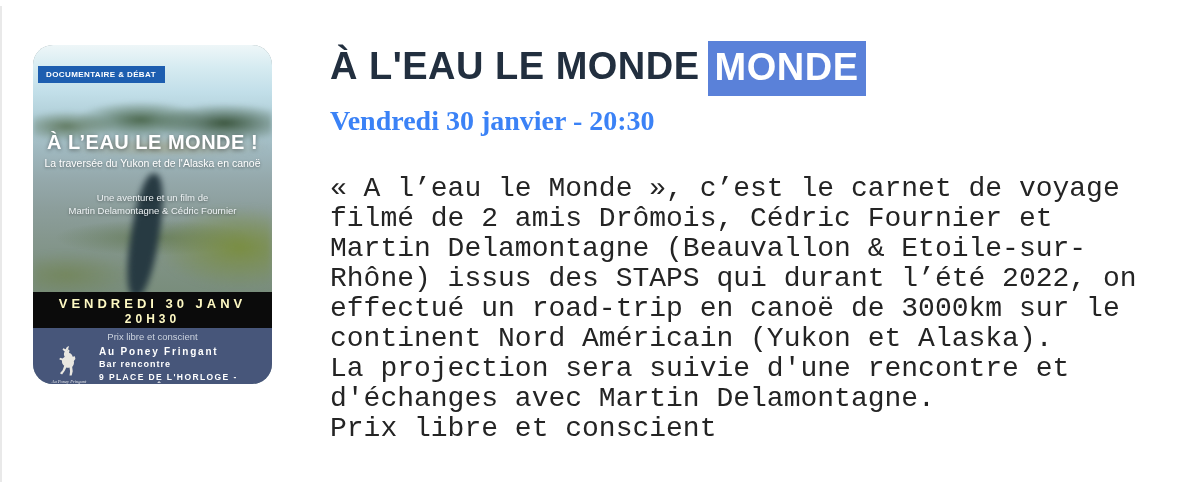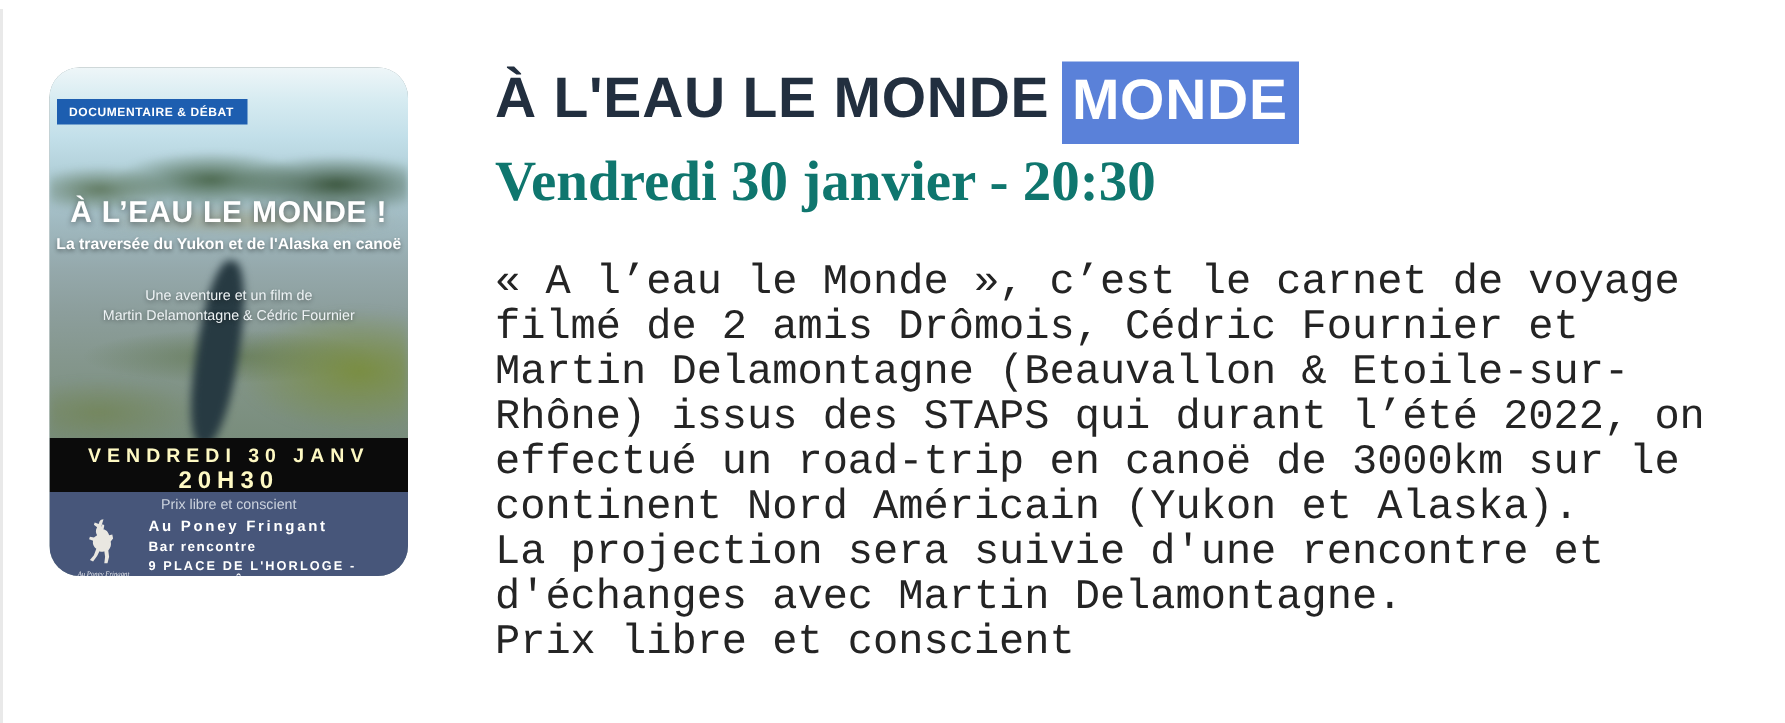--- a/index.html
+++ b/index.html
@@ -44,33 +44,33 @@
   .ribbon {
     position:absolute; left:5px; top:21px; background:#1d5eb0; color:#ffffff;
     font-size:8px; font-weight:bold; letter-spacing:.4px; padding:4px 9px 4px 8px;
   }
   .poster-heading { position:absolute; left:0; right:0; top:86px; text-align:center; color:#ffffff; }
   .poster-title {
     font-size:20px; font-weight:800; letter-spacing:.5px;
     text-shadow:0 1px 4px rgba(0,0,0,.45);
   }
   .poster-subtitle {
-    margin-top:3px; font-size:10.5px; font-weight:bold;
+    margin-top:3px; font-size:10.5px; font-weight:normal;
     text-shadow:0 1px 3px rgba(0,0,0,.45);
   }
   .poster-credits {
     position:absolute; left:0; right:0; top:146px; text-align:center;
     color:#eef3f5; font-size:9.5px; line-height:13px; text-shadow:0 1px 3px rgba(0,0,0,.4);
   }
   .date-band {
     position:absolute; left:0; right:0; top:247px; height:36px; background:#0b0b0b;
     color:#fef9c3; text-align:center; padding-top:4px;
   }
   .date-line1 { font-size:13px; font-weight:800; letter-spacing:4px; }
-  .date-line2 { font-size:16px; font-weight:800; letter-spacing:4px; margin-top:1px; }
+  .date-line2 { font-size:12px; font-weight:800; letter-spacing:4px; margin-top:1px; }
   .venue-band {
     position:absolute; left:0; right:0; top:283px; height:56px; background:#47567a;
     color:#ffffff;
   }
   .price-note { text-align:center; font-size:9.5px; color:#ccd3de; padding-top:3px; }
   .venue-row { position:absolute; left:12px; right:4px; top:16px; display:flex; }
   .logo-wrap { width:48px; text-align:center; flex:none; }
   .logo-caption { font-size:4.5px; color:#e7e9ee; font-family:"Liberation Serif", serif; font-style:italic; margin-top:-1px; }
   .venue-text { margin-left:6px; padding-top:2px; }
   .venue-name { font-size:10px; font-weight:800; letter-spacing:1.8px; }
@@ -82,21 +82,21 @@
   .event-title {
     font-size:38px; line-height:50px; font-weight:800; letter-spacing:.5px;
     color:#222f3f; white-space:nowrap;
   }
   .docu-badge {
     display:inline-block; background:#5a81d9; color:#ffffff; font-weight:800;
     padding:1px 7px 4px 7px; margin-left:8px; position:relative; top:1px;
   }
   .event-datetime {
     margin-top:7px; font-family:"Liberation Serif", serif; font-weight:bold;
-    font-size:38px; line-height:38px; color:#0f766e;
+    font-size:28px; line-height:38px; color:#3b82f6;
   }
   .event-description {
     margin-top:34px; font-family:"Liberation Mono","DejaVu Sans Mono", monospace;
     font-size:28px; line-height:30px; color:#242424; white-space:pre;
   }
 </style>
 </head>
 <body>
 
 <div class="viewport">

